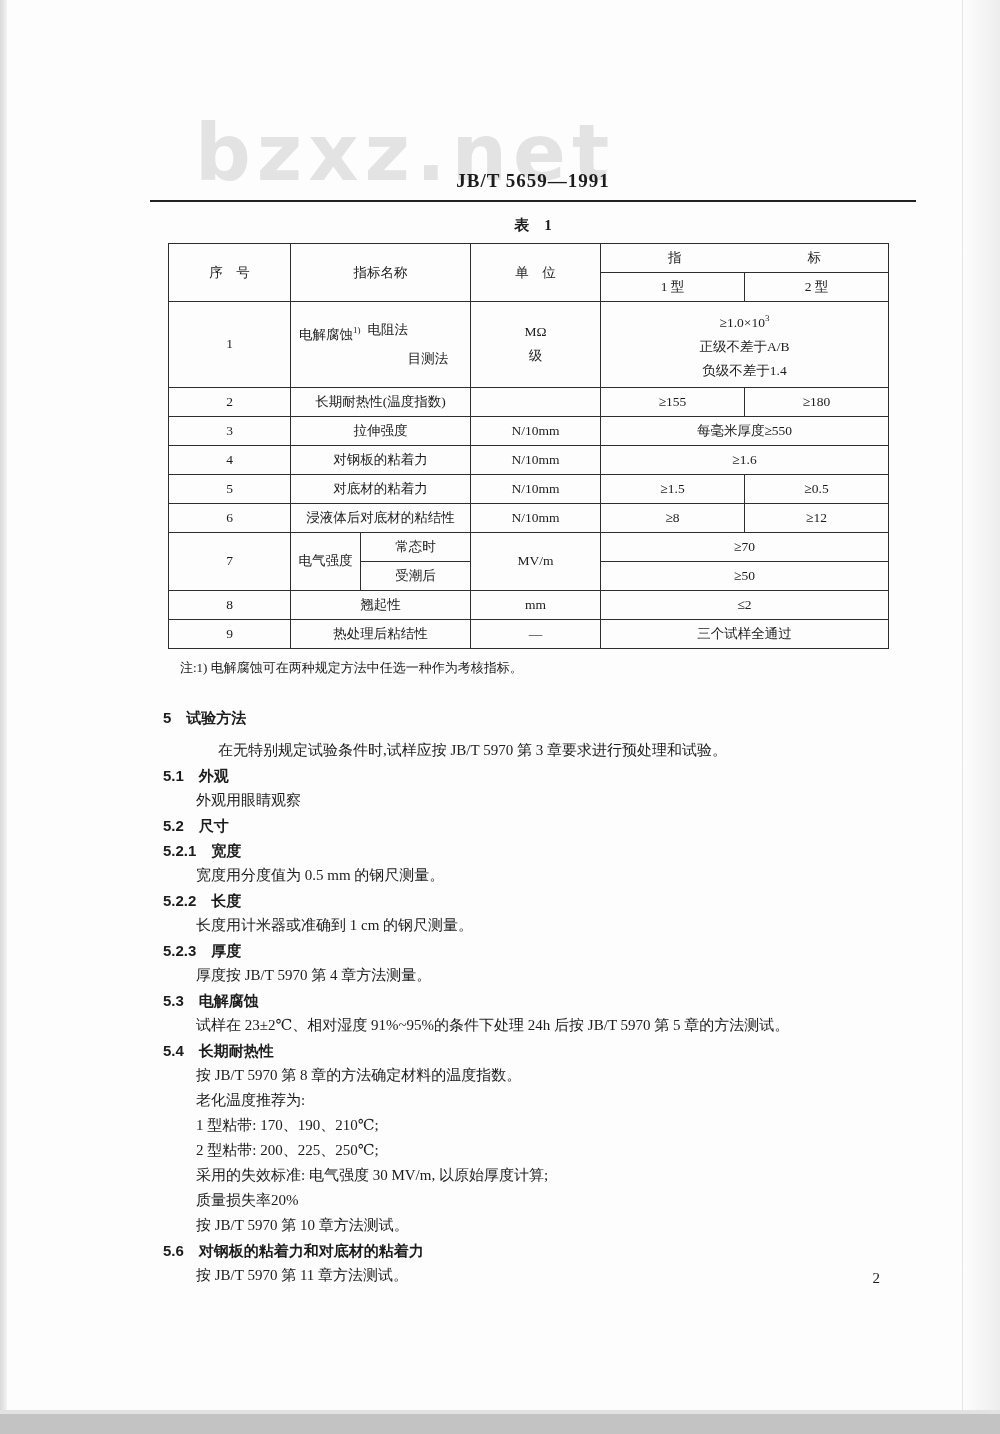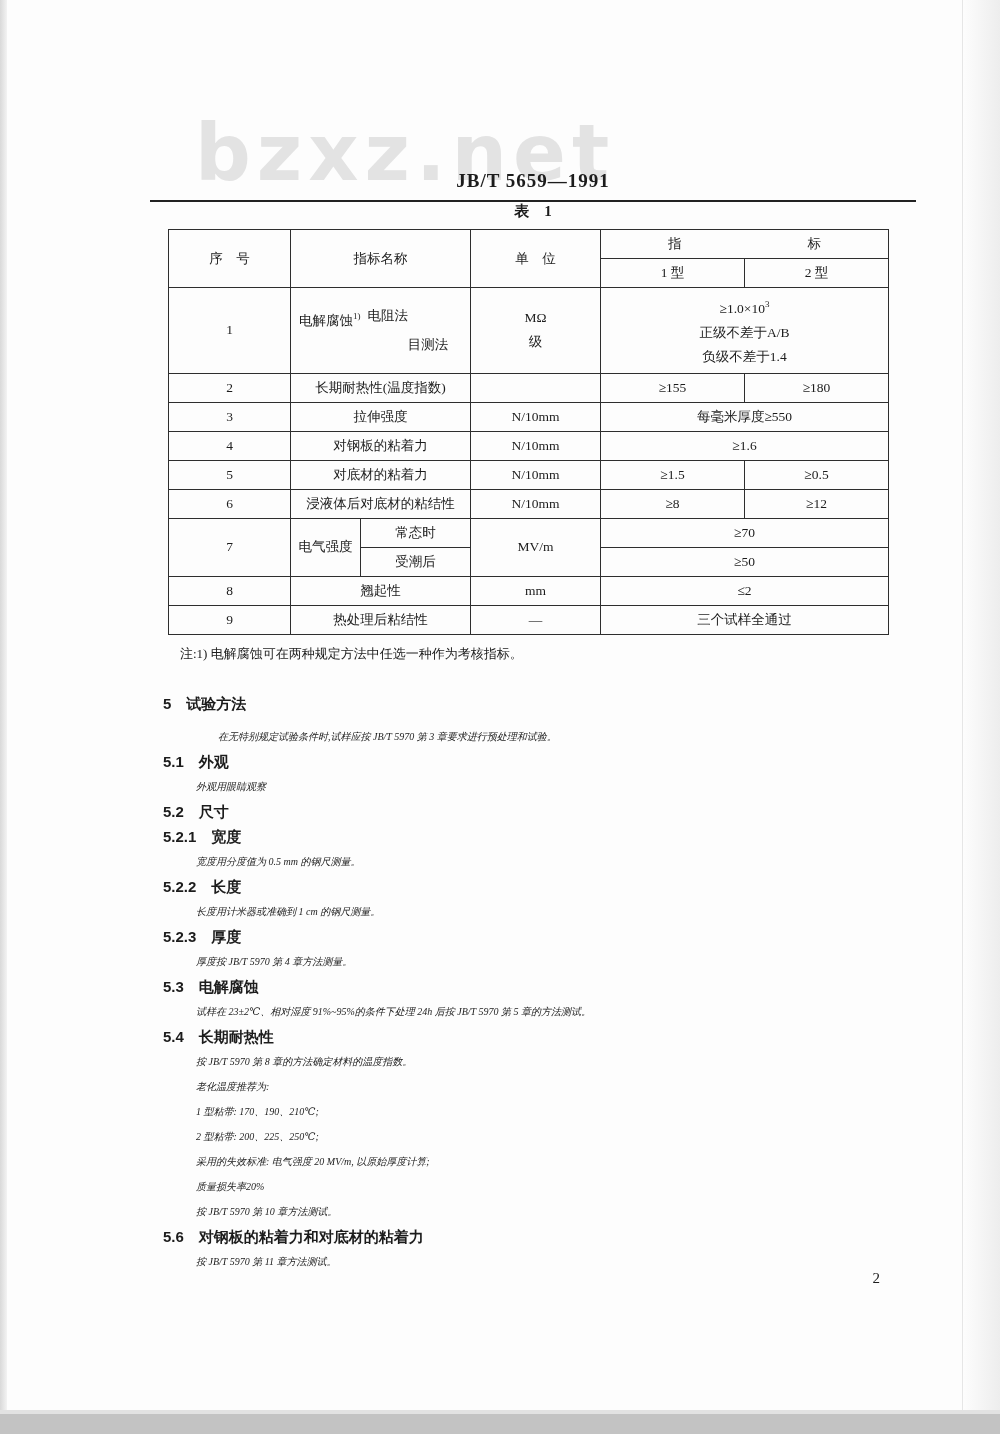--- a/index.html
+++ b/index.html
@@ -48,20 +48,21 @@
     letter-spacing: 1px;
     font-family: "Liberation Serif", serif;
   }
   .header-rule {
     margin-top: 8px;
     height: 0;
     border: none;
     border-top: 2px solid #222;
   }
   .table-caption {
+    margin-top: 14px;
     text-align: center;
     font-weight: 700;
     font-size: 15px;
   }
 
   table.spec-table {
     border-collapse: collapse;
     table-layout: fixed;
     width: 720px;
     margin: 8px 0 0 18px;
@@ -94,24 +95,23 @@
 
   .body-text { margin-top: 28px; }
   .h1, .h2 {
     font-family: "Liberation Sans", "DejaVu Sans", sans-serif;
     font-weight: 700;
     font-size: 15px;
     line-height: 25px;
     margin-left: 13px;
   }
   .p {
-    font-size: 10px;
+    font-size: 15px;
     line-height: 25px;
     margin-left: 46px;
-    font-style: italic;
   }
   .p-intro { margin-left: 68px; margin-top: 8px; }
 
   .page-number {
     position: absolute;
     right: 120px;
     top: 1270px;
     font-size: 15px;
   }
 </style>
@@ -250,21 +250,21 @@
       <div class="p">长度用计米器或准确到 1 cm 的钢尺测量。</div>
       <div class="h2">5.2.3　厚度</div>
       <div class="p">厚度按 JB/T 5970 第 4 章方法测量。</div>
       <div class="h2">5.3　电解腐蚀</div>
       <div class="p">试样在 23±2℃、相对湿度 91%~95%的条件下处理 24h 后按 JB/T 5970 第 5 章的方法测试。</div>
       <div class="h2">5.4　长期耐热性</div>
       <div class="p">按 JB/T 5970 第 8 章的方法确定材料的温度指数。</div>
       <div class="p">老化温度推荐为:</div>
       <div class="p">1 型粘带: 170、190、210℃;</div>
       <div class="p">2 型粘带: 200、225、250℃;</div>
-      <div class="p">采用的失效标准: 电气强度 20 MV/m, 以原始厚度计算;</div>
+      <div class="p">采用的失效标准: 电气强度 30 MV/m, 以原始厚度计算;</div>
       <div class="p">质量损失率20%</div>
       <div class="p">按 JB/T 5970 第 10 章方法测试。</div>
       <div class="h2">5.6　对钢板的粘着力和对底材的粘着力</div>
       <div class="p">按 JB/T 5970 第 11 章方法测试。</div>
     </div>
 
   </div>
 
   <div class="page-number">2</div>
 

